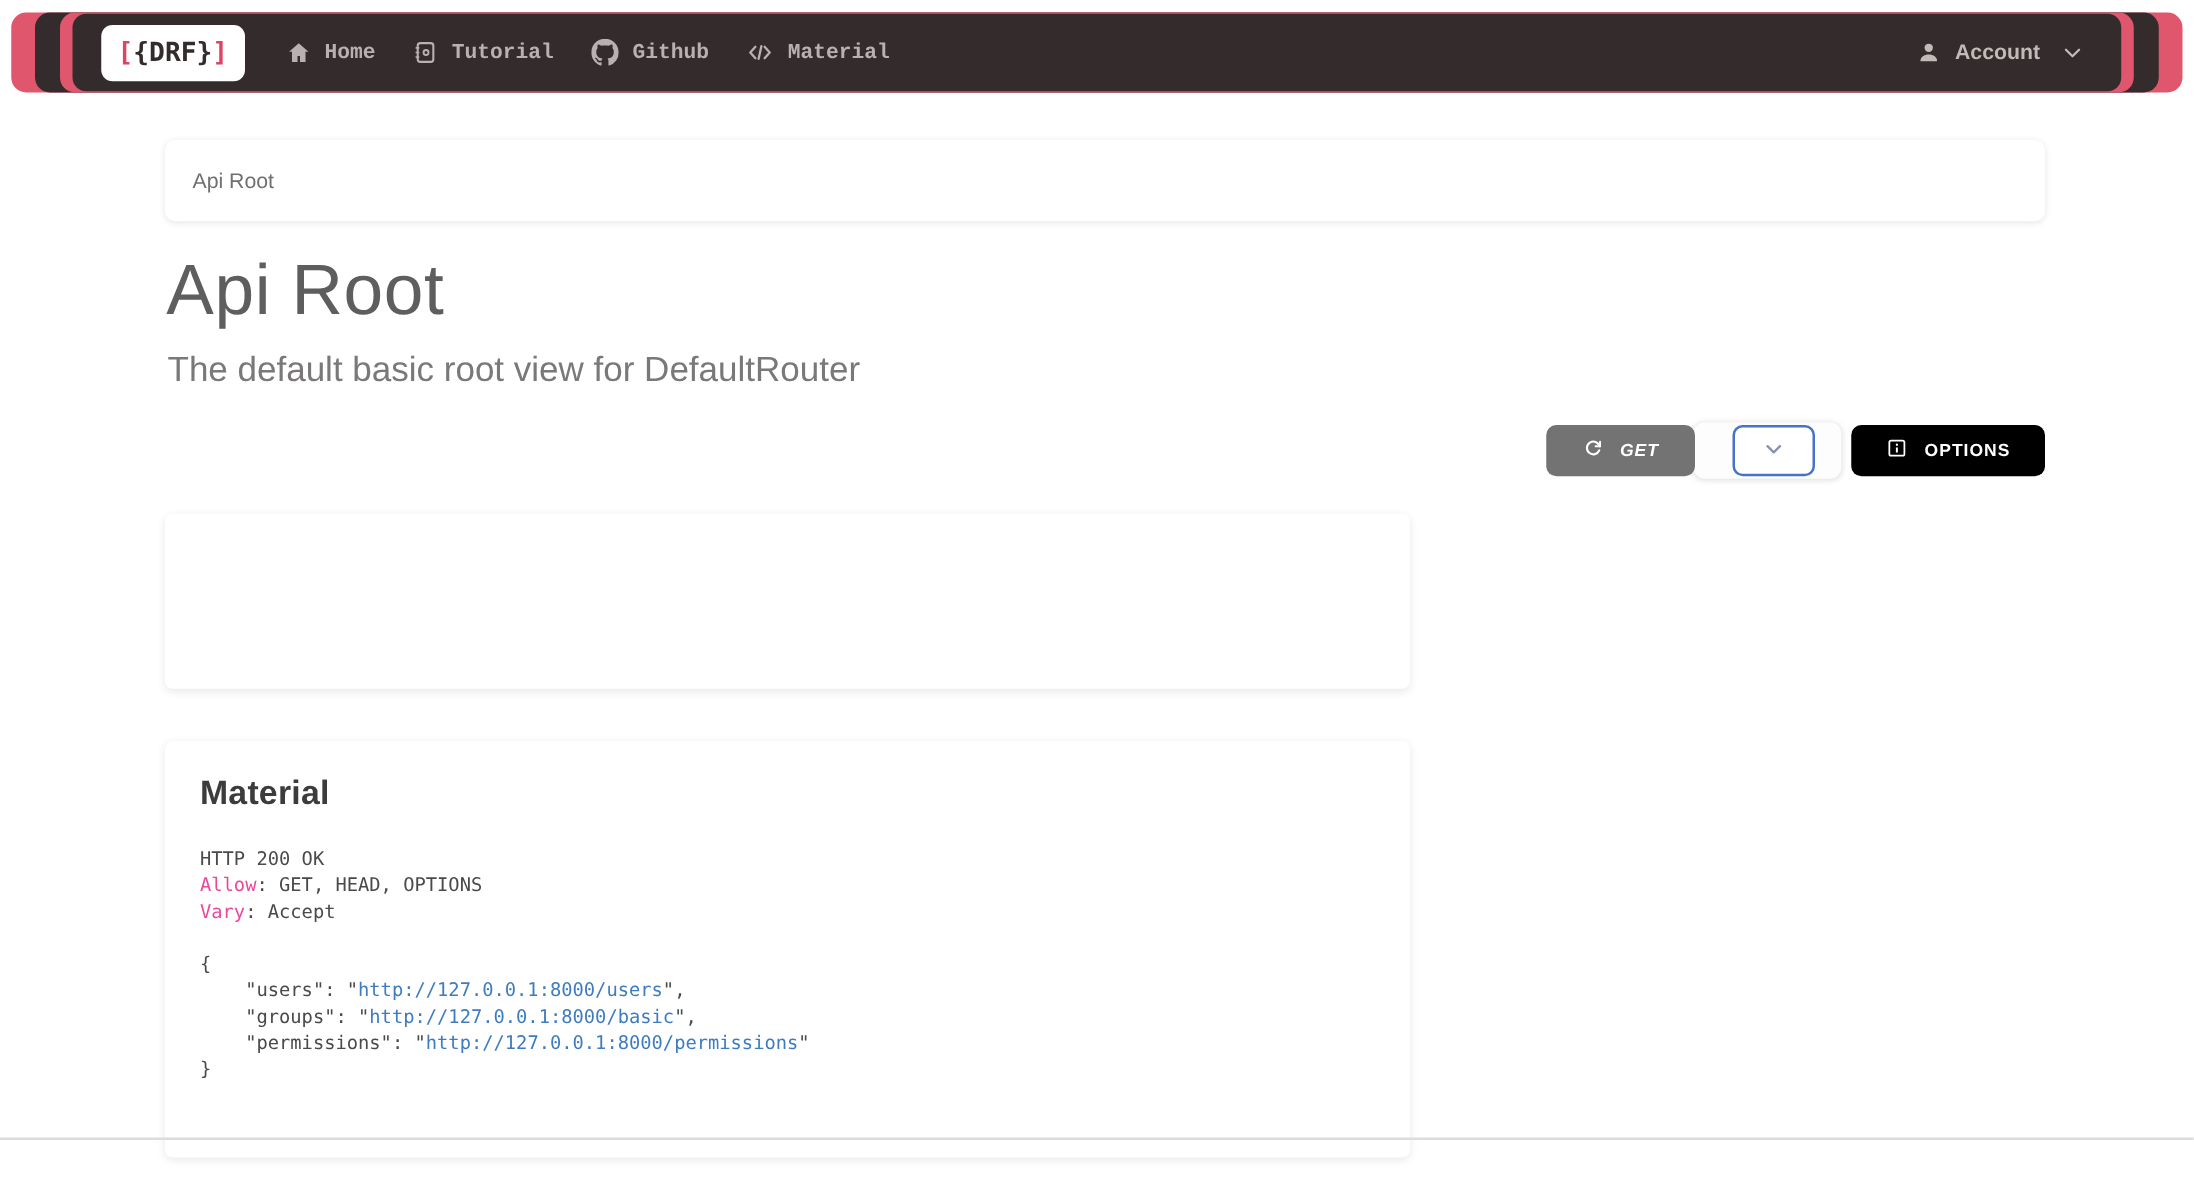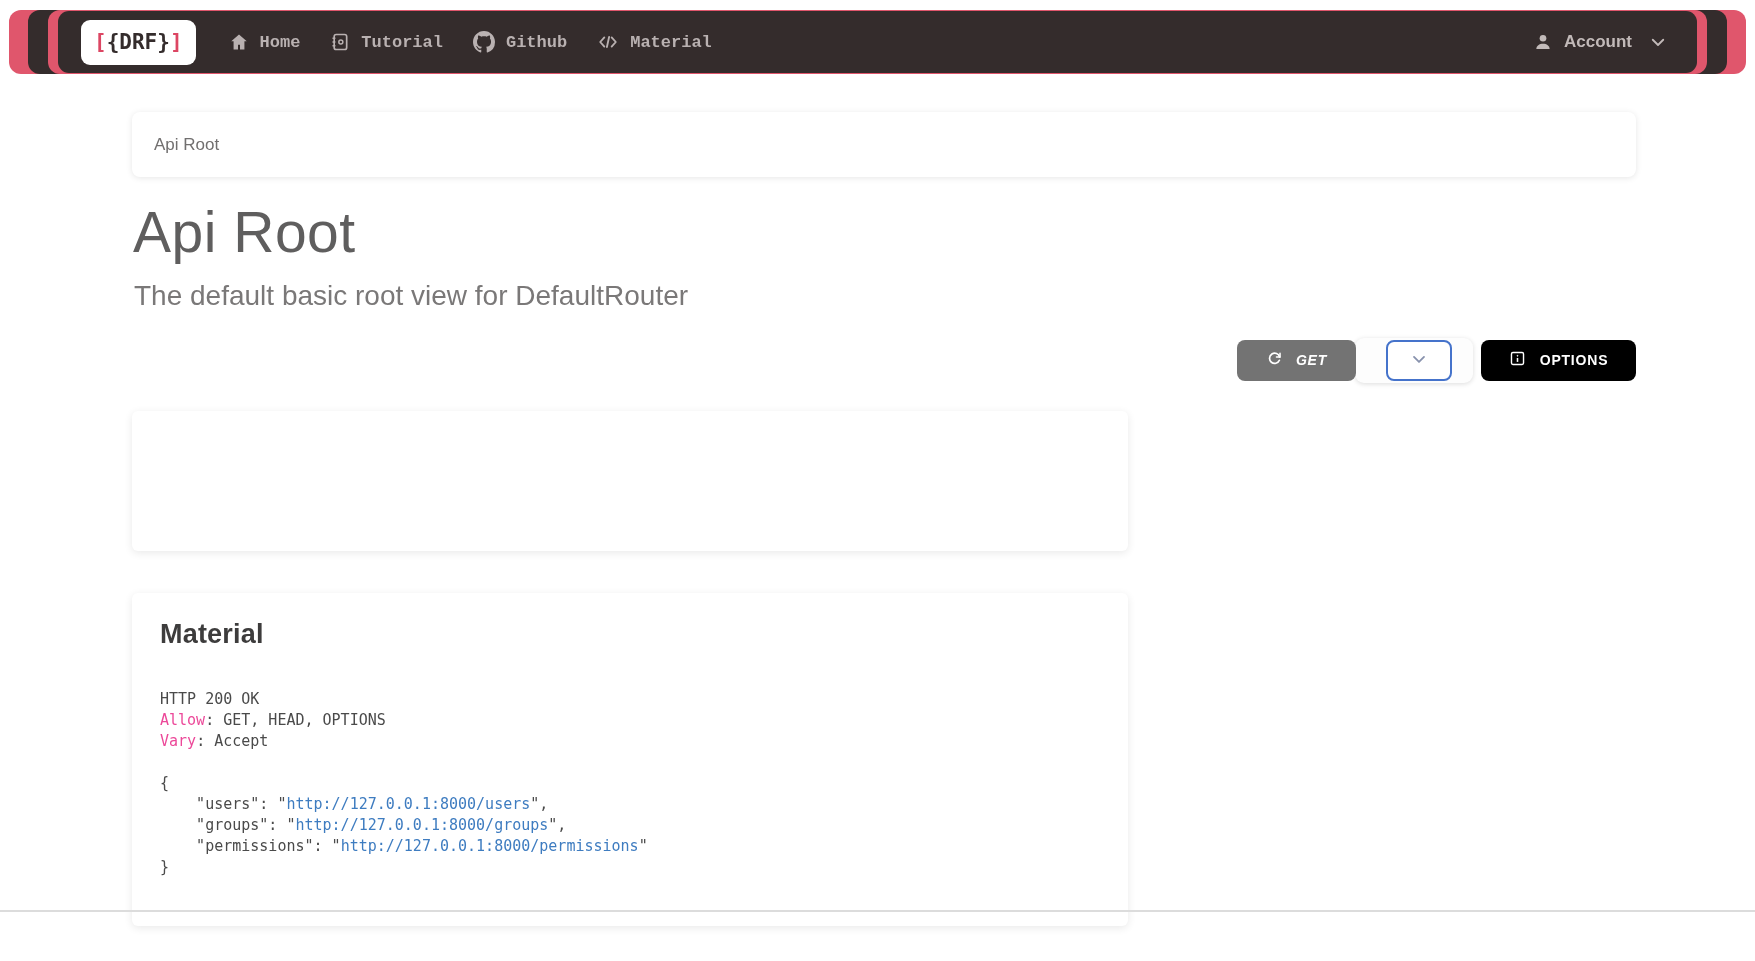--- a/index.html
+++ b/index.html
@@ -73,21 +73,21 @@
     background:#fff; width:996px; border-radius:6px;
     box-shadow:0 2px 8px rgba(0,0,0,.09);
     padding:26px 28px; position:relative;
   }
   .request-card { margin-top:30px; height:140px; }
   .response-card { margin-top:42px; height:333px; }
   .card-heading { margin:0; font-size:27px; font-weight:bold; color:#3d3c3c; letter-spacing:.2px; }
 
   .code { font-family:"DejaVu Sans Mono", monospace; font-size:15px; color:#4a4a4a; }
   .request-line { margin-top:34px; color:#666463; }
-  .code-block { margin-top:39px; }
+  .code-block { margin-top:27px; }
   .code-line { white-space:pre; line-height:21px; min-height:21px; }
   .hk { color:#ec4899; }
   .url { color:#3e7cc0; text-decoration:none; cursor:pointer; }
 
   .page-divider {
     position:absolute; left:0; top:910px; width:1755px; height:2px;
     background:#dcdcdc; border:none; margin:0; z-index:10;
   }
 </style>
 </head>
@@ -205,20 +205,20 @@
 
   <section class="card response-card">
     <h2 class="card-heading">Material</h2>
     <div class="code code-block">
       <div class="code-line">HTTP 200 OK</div>
       <div class="code-line"><span class="hk">Allow</span><span>: GET, HEAD, OPTIONS</span></div>
       <div class="code-line"><span class="hk">Vary</span><span>: Accept</span></div>
       <div class="code-line"></div>
       <div class="code-line">{</div>
       <div class="code-line"><span>    "users": "</span><a class="url">http://127.0.0.1:8000/users</a><span>",</span></div>
-      <div class="code-line"><span>    "groups": "</span><a class="url">http://127.0.0.1:8000/groups</a><span>",</span></div>
+      <div class="code-line"><span>    "groups": "</span><a class="url">http://127.0.0.1:8000/basic</a><span>",</span></div>
       <div class="code-line"><span>    "permissions": "</span><a class="url">http://127.0.0.1:8000/permissions</a><span>"</span></div>
       <div class="code-line">}</div>
     </div>
   </section>
 </main>
 
 <hr class="page-divider">
 
 </body></html>

